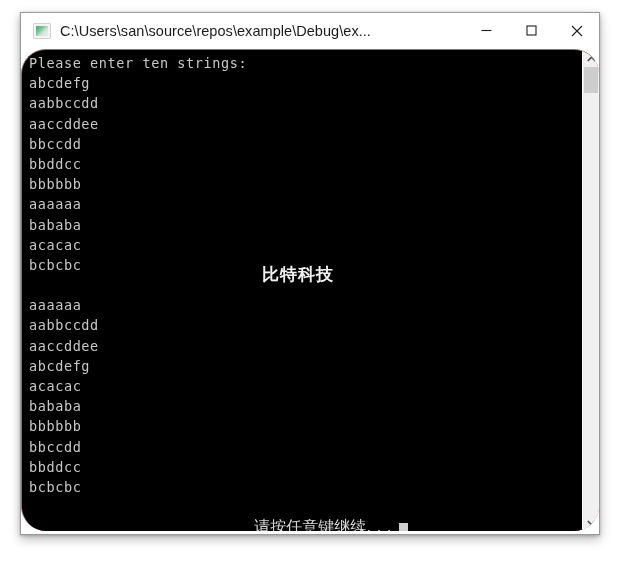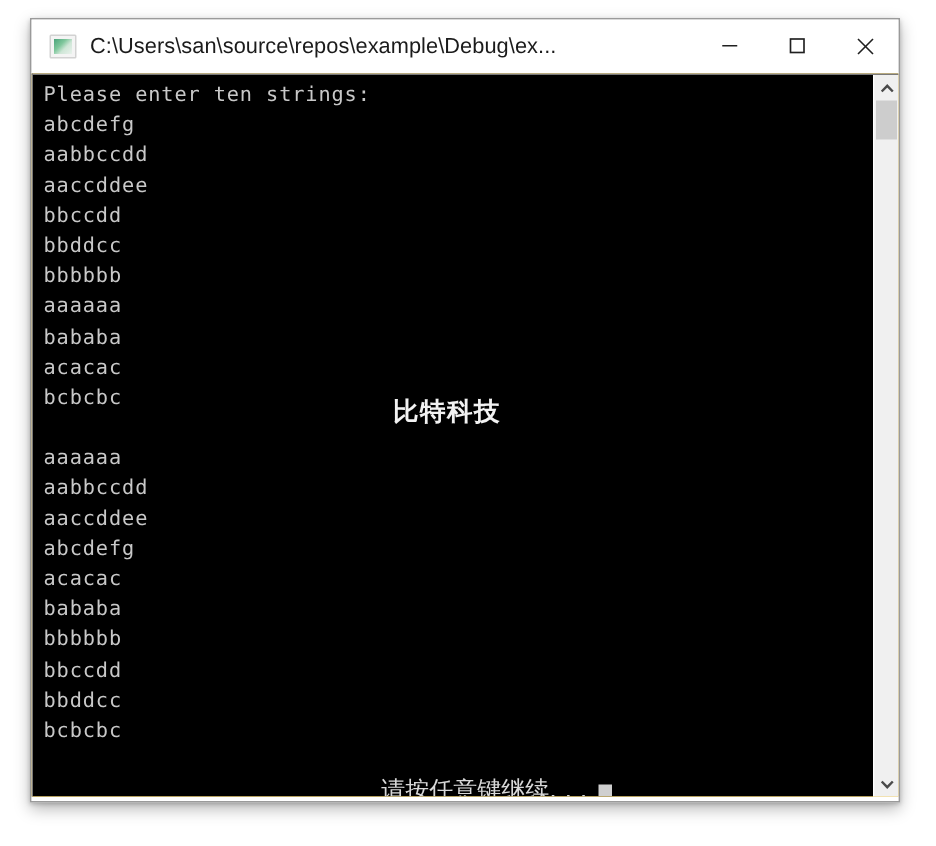--- a/index.html
+++ b/index.html
@@ -89,25 +89,26 @@
     align-items: center;
     justify-content: center;
     background: transparent;
   }
   .cap-btn svg { display: block; }
 
   
   .console-area {
     flex: 1 1 auto;
     display: flex;
-    background: #eab308;
+    background: #b91c1c;
     border-top: 1px solid #7a7a7a;
     border-left: 1px solid #7a7a7a;
     position: relative;
     overflow: hidden;
+    border-radius: 25px;
   }
 
   .console-screen {
     flex: 1 1 auto;
     background: #000000;
     position: relative;
     overflow: hidden;
     padding: 3px 0 0 7px;
     box-sizing: border-box;
   }

